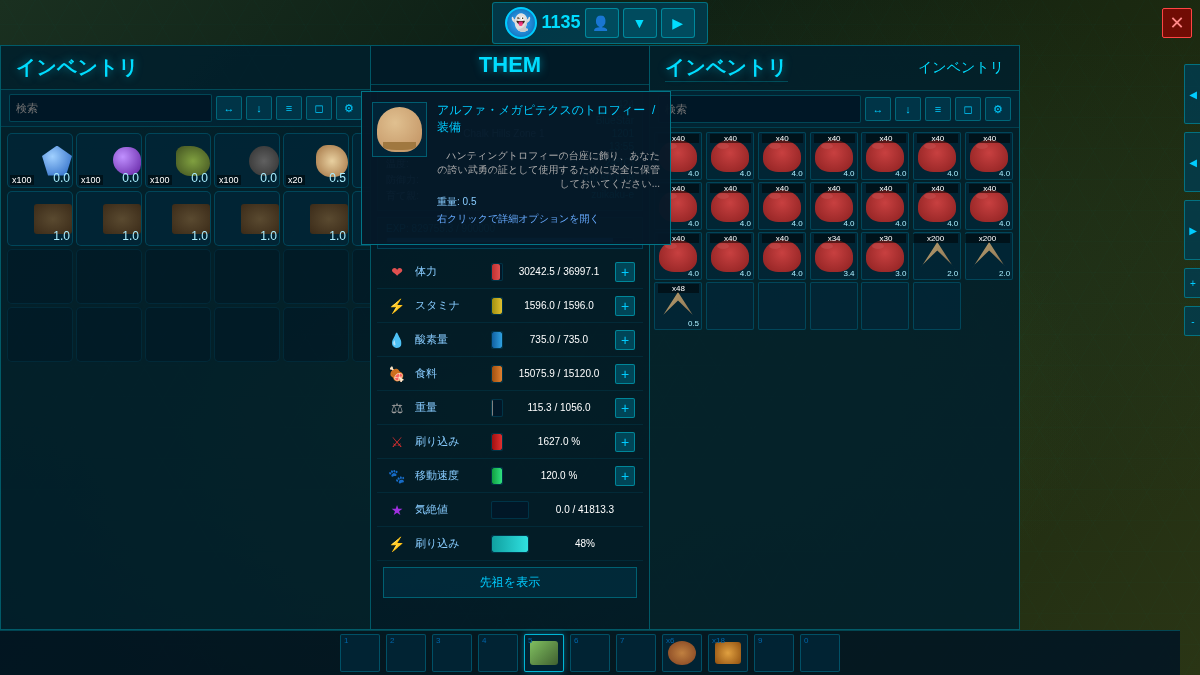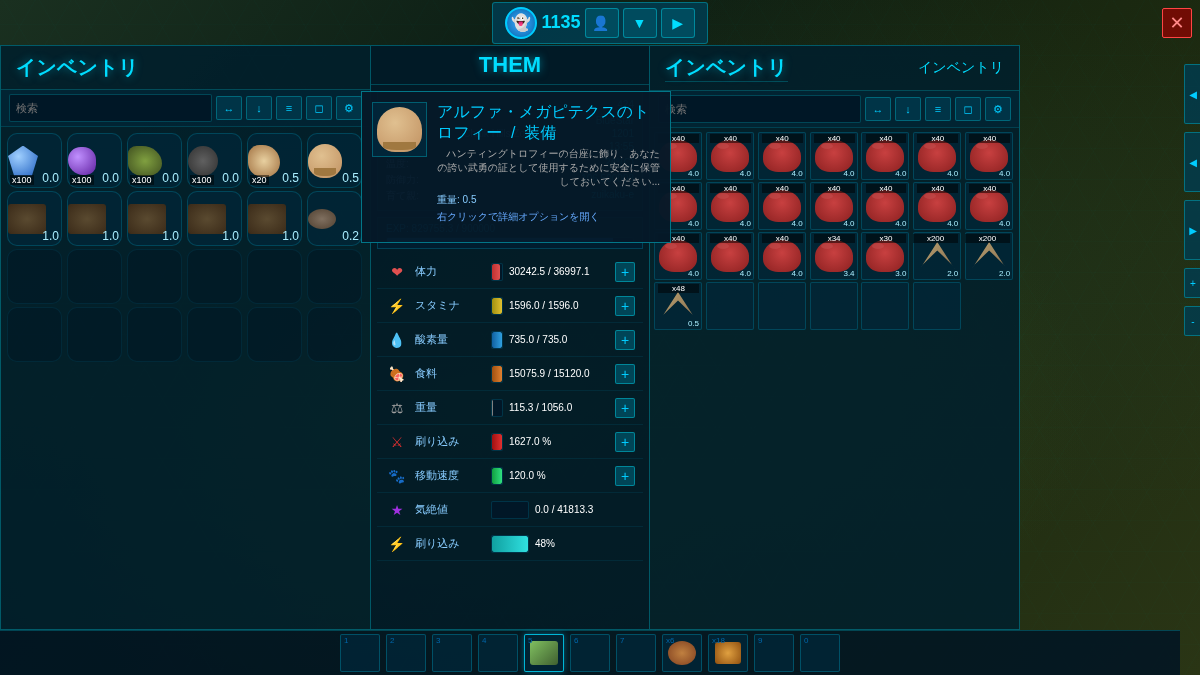--- a/index.html
+++ b/index.html
@@ -205,29 +205,29 @@
     .inventory-grid {
       display: grid;
       grid-template-columns: repeat(6, 1fr);
       gap: 3px;
       padding: 6px;
       flex: 1;
       overflow-y: auto;
       align-content: start;
     }
     .inv-slot {
-      width: 55px;
+      width: 66px;
       height: 55px;
       background: rgba(0,40,60,0.6);
       border: 1px solid rgba(0,150,180,0.3);
-      border-radius: 10px;
+      border-radius: 5px;
       position: relative;
       display: flex;
       align-items: center;
-      justify-content: flex-start;
+      justify-content: flex-end;
       cursor: pointer;
     }
     .inv-slot.empty {
       background: rgba(0,20,35,0.4);
       border-color: rgba(0,100,130,0.2);
     }
     .inv-slot-count {
       position: absolute;
       bottom: 2px;
       left: 2px;
@@ -289,22 +289,22 @@
       display: flex;
       align-items: center;
       justify-content: center;
       font-size: 30px;
     }
     .tooltip-title-section {
       flex: 1;
     }
     .tooltip-category {
       color: #0cf;
-      font-size: 16px;
-      margin-bottom: 3px;
+      font-size: 12px;
+      margin-bottom: 13px;
     }
     .tooltip-desc {
       color: #aaa;
       font-size: 10px;
       line-height: 1.4;
       text-align: right;
     }
     .tooltip-weight {
       color: #8cf;
       font-size: 10px;
@@ -396,21 +396,21 @@
       position: relative;
     }
     .stat-bar-fill {
       height: 100%;
       border-radius: 2px;
     }
     .stat-value {
       color: #fff;
       font-size: 10px;
       min-width: 100px;
-      text-align: left;
+      text-align: center;
     }
     .stat-plus-btn {
       width: 20px;
       height: 20px;
       background: rgba(0,80,100,0.8);
       border: 1px solid rgba(0,200,220,0.5);
       color: #0cf;
       font-size: 14px;
       display: flex;
       align-items: center;
@@ -875,20 +875,21 @@
         <div class="stat-row">
           <div class="stat-icon" style="color:#30e0e0;">⚡</div>
           <div class="stat-label">刷り込み</div>
           <div class="stat-bar-area">
             <div class="stat-bar-fill" style="width:100%;background:linear-gradient(90deg,#10a0a0,#30e0e0);"></div>
           </div>
           <div class="stat-value">48%</div>
         </div>
       </div>
 
+      <div class="ancestor-btn">先祖を表示</div>
     </div>
   </div>
 
   <div class="right-panel">
     <div class="right-panel-header">
       <div class="panel-title" style="padding:0;">インベントリ</div>
       <div class="costume-label">インベントリ</div>
     </div>
     <div class="panel-toolbar">
       <input class="search-box" placeholder="検索" style="">

